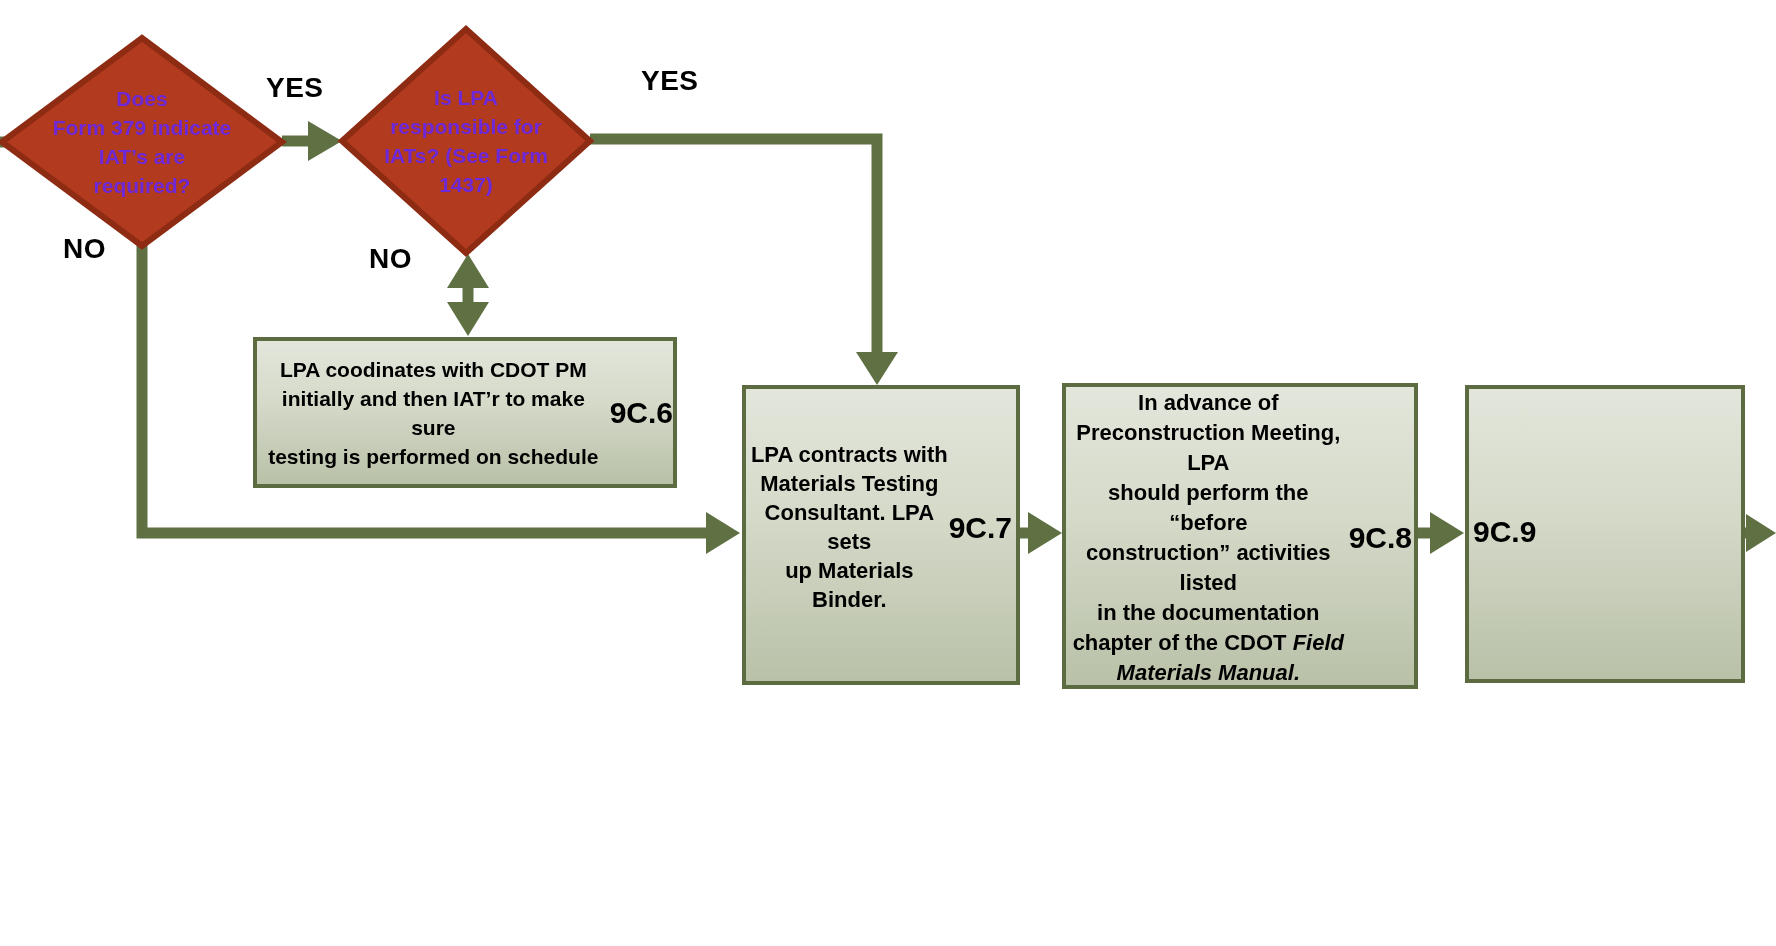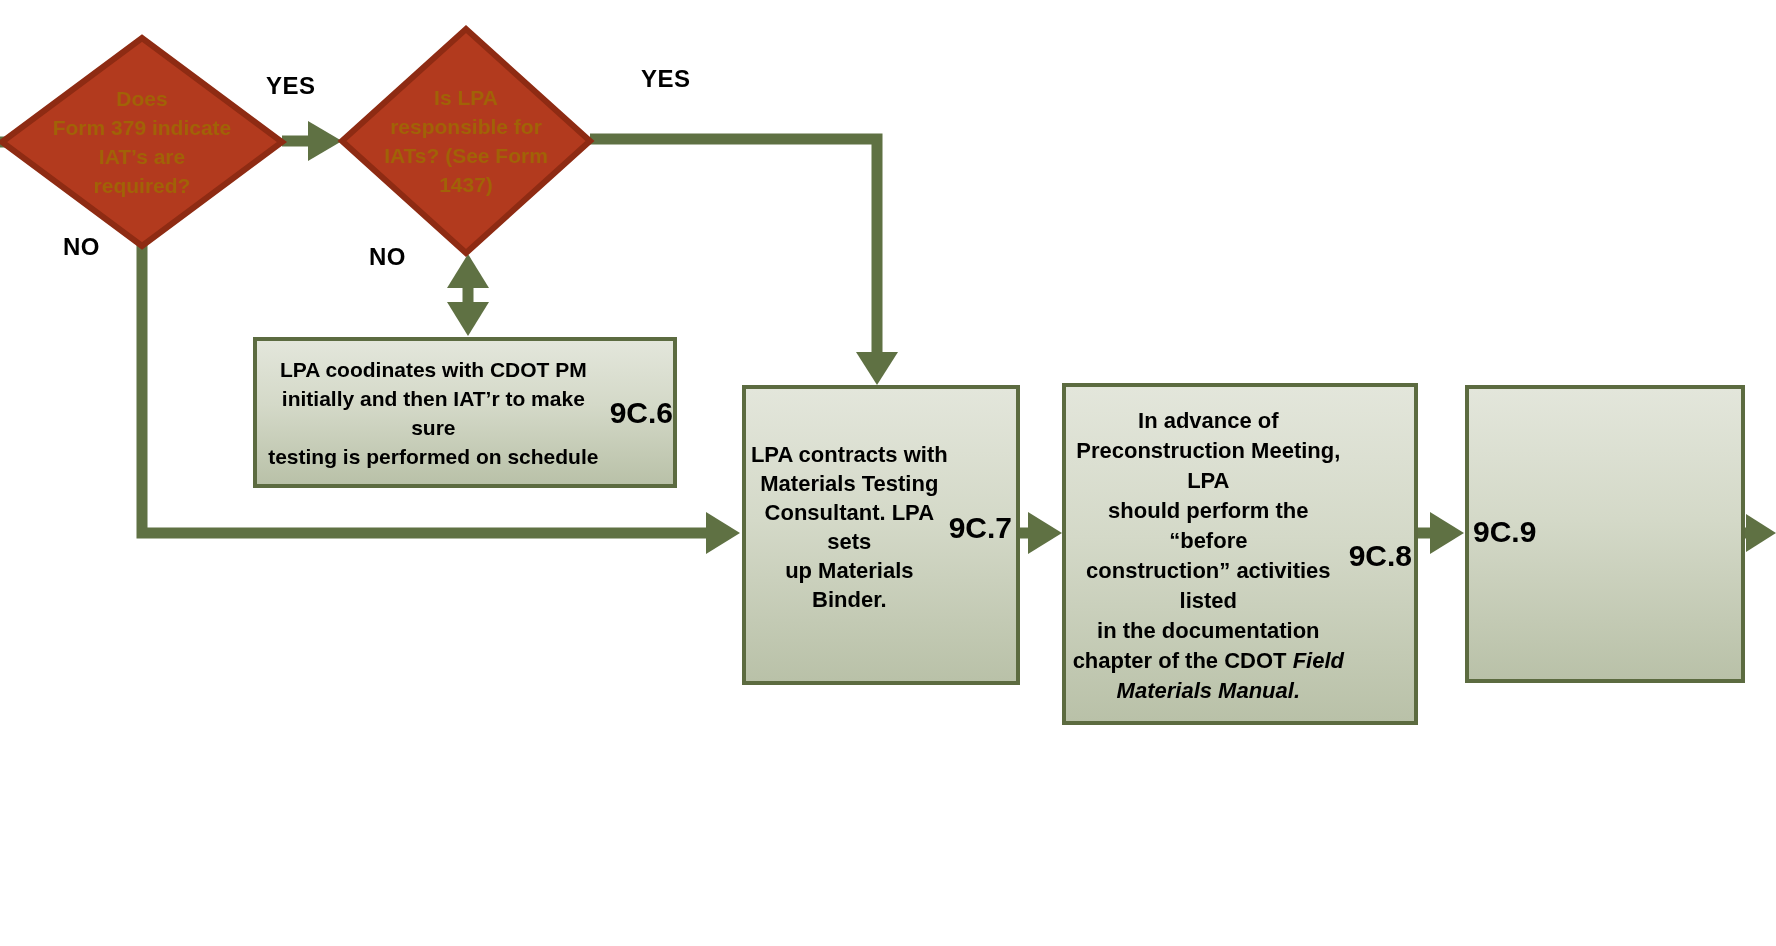--- a/index.html
+++ b/index.html
@@ -13,32 +13,32 @@
     color: #000000;
   }
   .layer-svg {
     position: absolute;
     left: 0; top: 0;
     width: 1776px; height: 946px;
   }
   .flow-label {
     position: absolute;
     font-weight: bold;
-    font-size: 24px;
+    font-size: 28px;
     color: #000000;
     letter-spacing: 0.5px;
     white-space: nowrap;
   }
   .diamond-text {
     position: absolute;
     display: flex;
     align-items: center;
     justify-content: center;
     text-align: center;
-    color: #a16207;
+    color: #6d28d9;
     font-weight: bold;
     font-size: 21px;
     line-height: 29px;
     white-space: pre-line;
   }
   .box {
     position: absolute;
     box-sizing: border-box;
     border: 4px solid #5C6B40;
     background: linear-gradient(180deg, #e3e6db 0%, #d4d9c8 45%, #b9c1a8 100%);
@@ -57,21 +57,21 @@
     justify-content: center;
     font-size: 21px; line-height: 29px;
   }
   .box-c7 {
     left: 742px; top: 385px; width: 278px; height: 300px;
     justify-content: space-between;
     padding: 8px 4px 24px 4px;
     font-size: 22px; line-height: 29px;
   }
   .box-c8 {
-    left: 1062px; top: 383px; width: 356px; height: 342px;
+    left: 1062px; top: 383px; width: 356px; height: 306px;
     justify-content: flex-start;
     padding: 9px 2px 6px 2px;
     font-size: 22px; line-height: 30px;
   }
   .box-c9 {
     left: 1465px; top: 385px; width: 280px; height: 298px;
     justify-content: space-between;
     padding: 12px 4px 16px 4px;
     font-size: 23px; line-height: 30px;
   }

